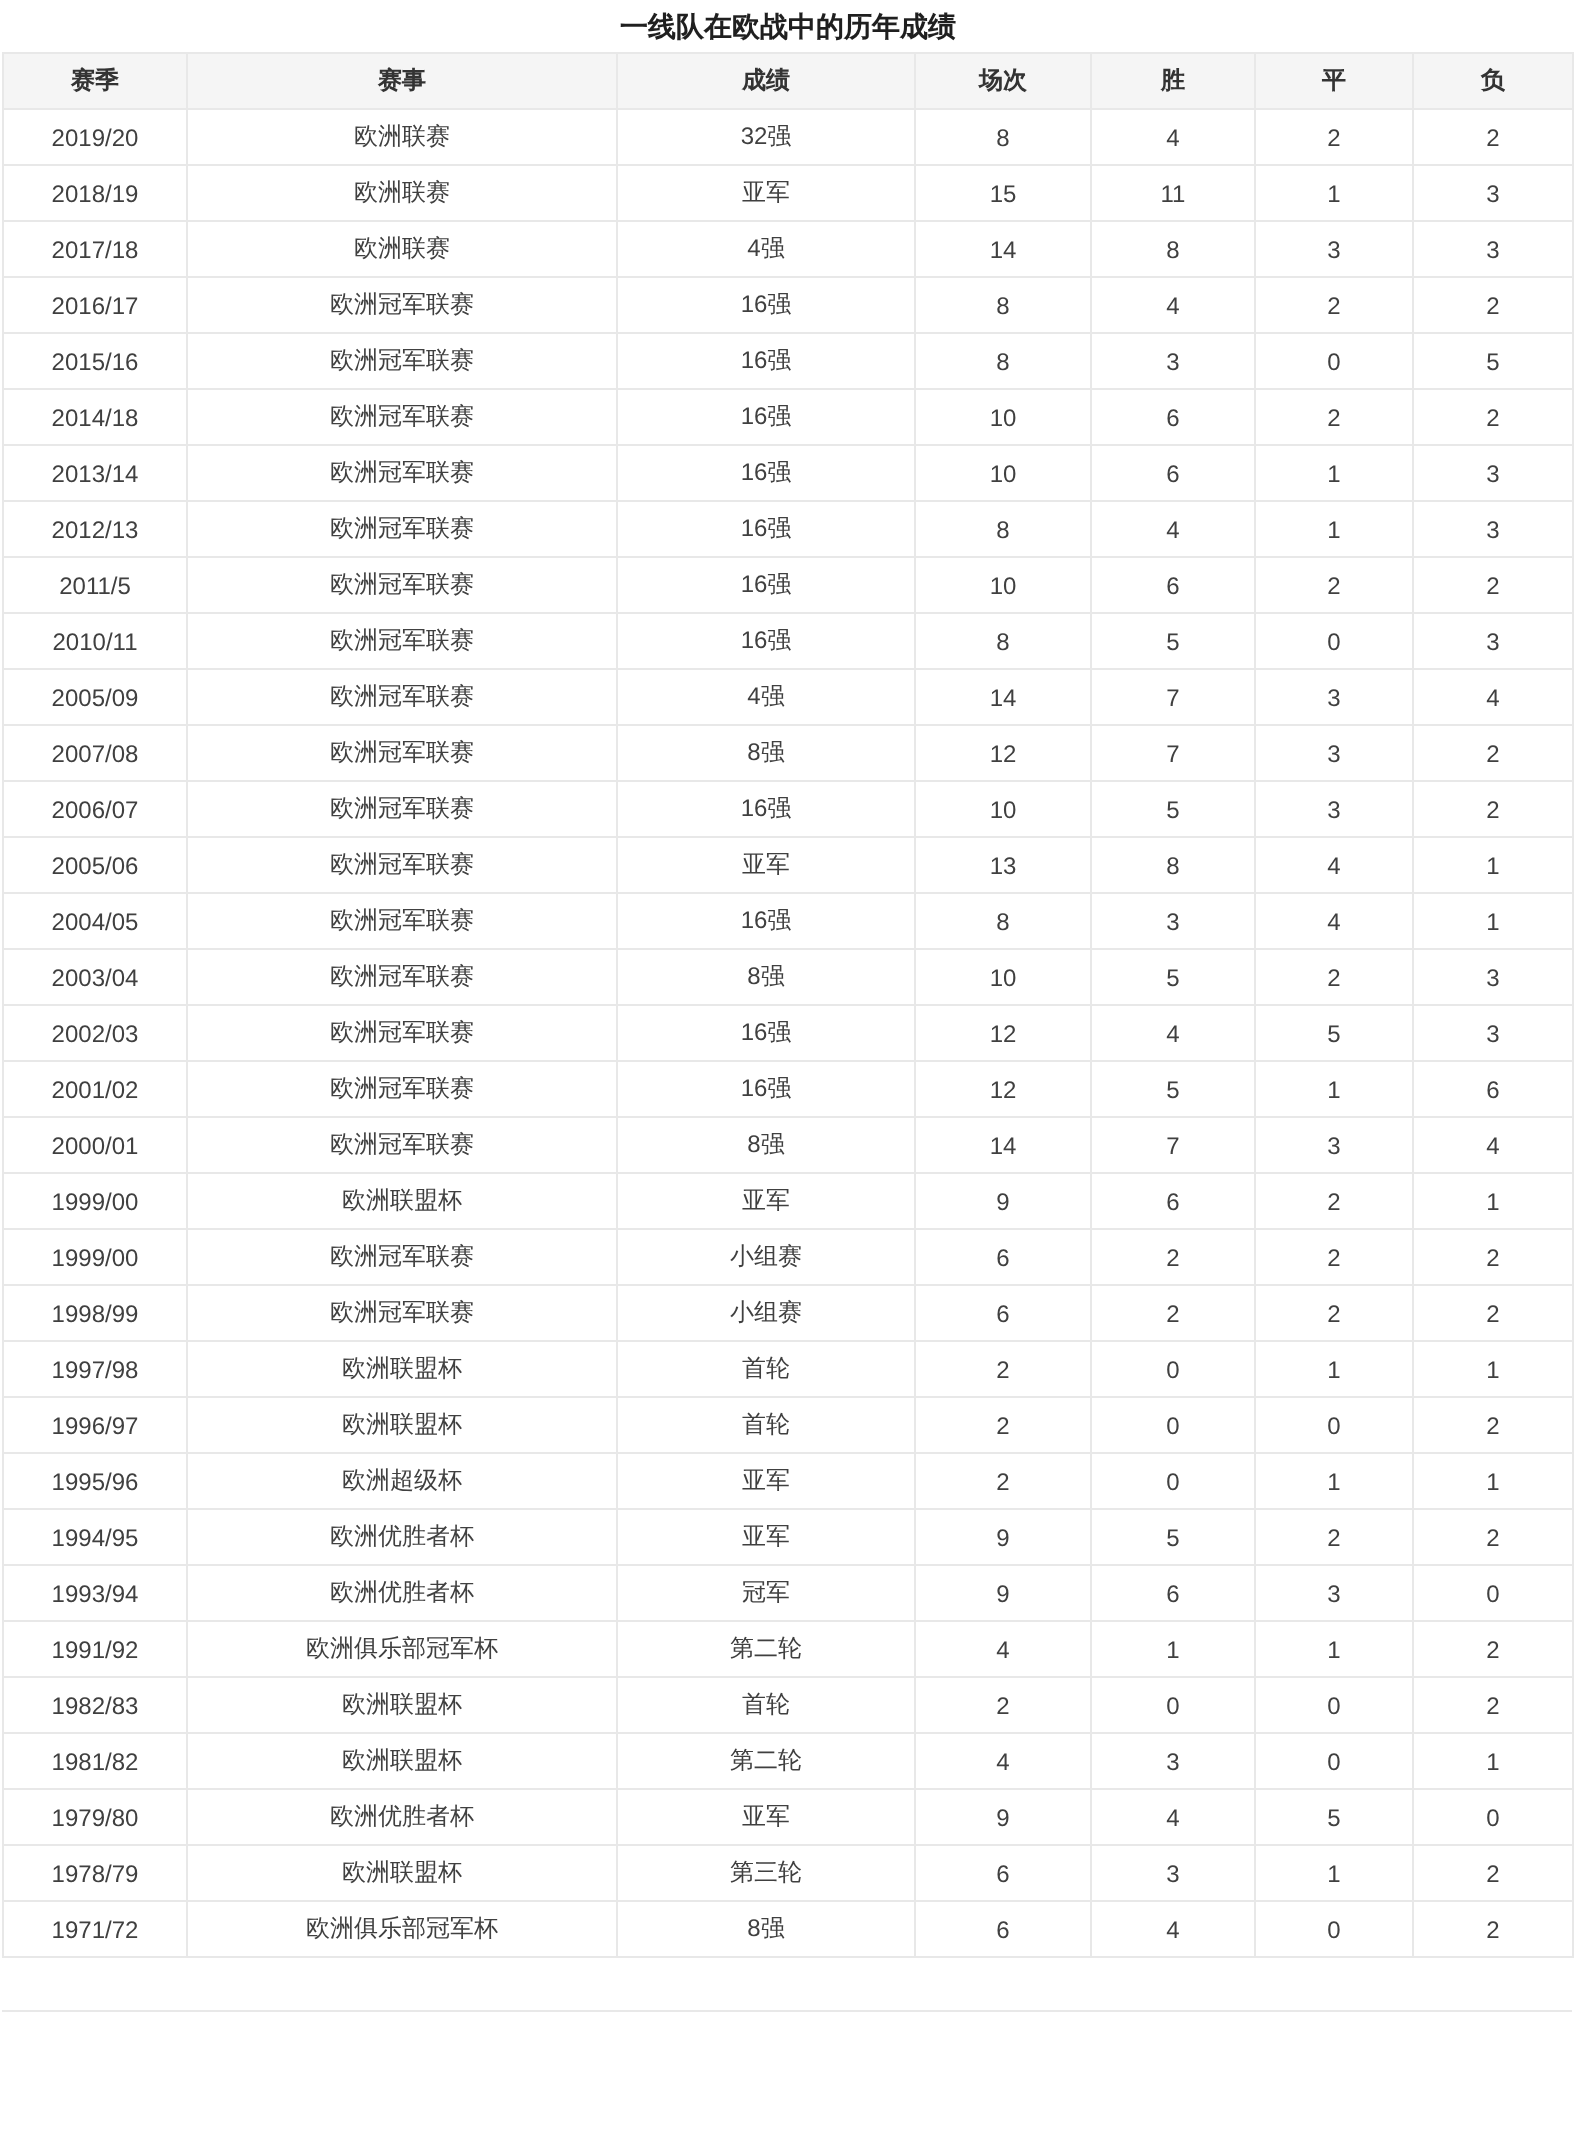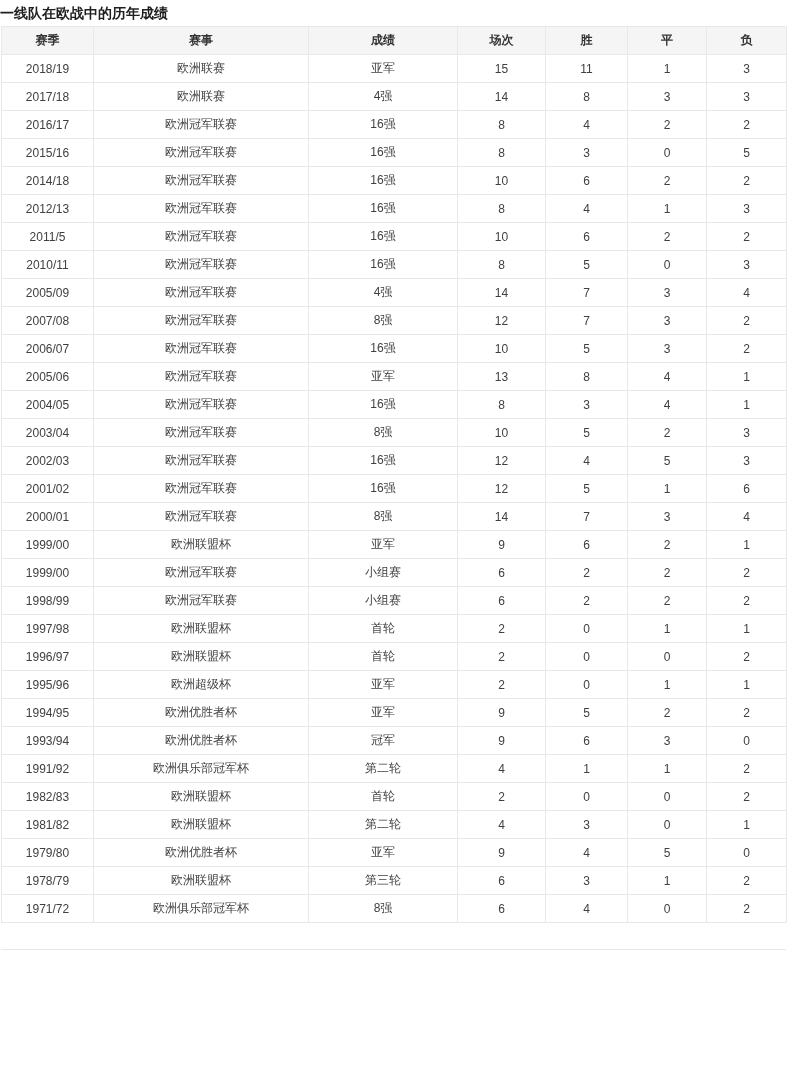--- a/index.html
+++ b/index.html
@@ -9,20 +9,21 @@
     width: 788px;
     font-family: "Liberation Sans", "DejaVu Sans", sans-serif;
   }
   .page {
     width: 788px;
     height: 1070px;
     box-sizing: border-box;
     overflow: hidden;
   }
   .title {
+    text-align: center;
     font-size: 14px;
     font-weight: bold;
     color: var(--title-color, #1f1f1f);
     line-height: 26px;
     height: 26px;
   }
   table.results {
     border-collapse: collapse;
     table-layout: fixed;
     width: 785px;
@@ -78,20 +79,29 @@
           <th>赛事</th>
           <th>成绩</th>
           <th>场次</th>
           <th>胜</th>
           <th>平</th>
           <th>负</th>
         </tr>
     </thead>
     <tbody>
         <tr>
+          <td>2019/20</td>
+          <td>欧洲联赛</td>
+          <td>32强</td>
+          <td>8</td>
+          <td>4</td>
+          <td>2</td>
+          <td>2</td>
+        </tr>
+        <tr>
           <td>2018/19</td>
           <td>欧洲联赛</td>
           <td>亚军</td>
           <td>15</td>
           <td>11</td>
           <td>1</td>
           <td>3</td>
         </tr>
         <tr>
           <td>2017/18</td>
@@ -121,20 +131,29 @@
           <td>5</td>
         </tr>
         <tr>
           <td>2014/18</td>
           <td>欧洲冠军联赛</td>
           <td>16强</td>
           <td>10</td>
           <td>6</td>
           <td>2</td>
           <td>2</td>
+        </tr>
+        <tr>
+          <td>2013/14</td>
+          <td>欧洲冠军联赛</td>
+          <td>16强</td>
+          <td>10</td>
+          <td>6</td>
+          <td>1</td>
+          <td>3</td>
         </tr>
         <tr>
           <td>2012/13</td>
           <td>欧洲冠军联赛</td>
           <td>16强</td>
           <td>8</td>
           <td>4</td>
           <td>1</td>
           <td>3</td>
         </tr>

